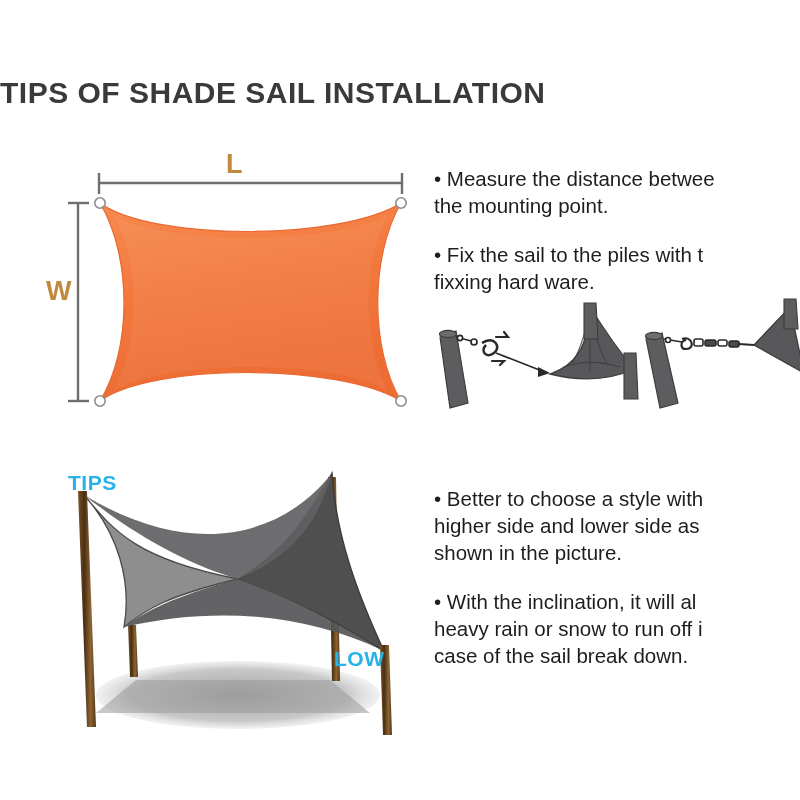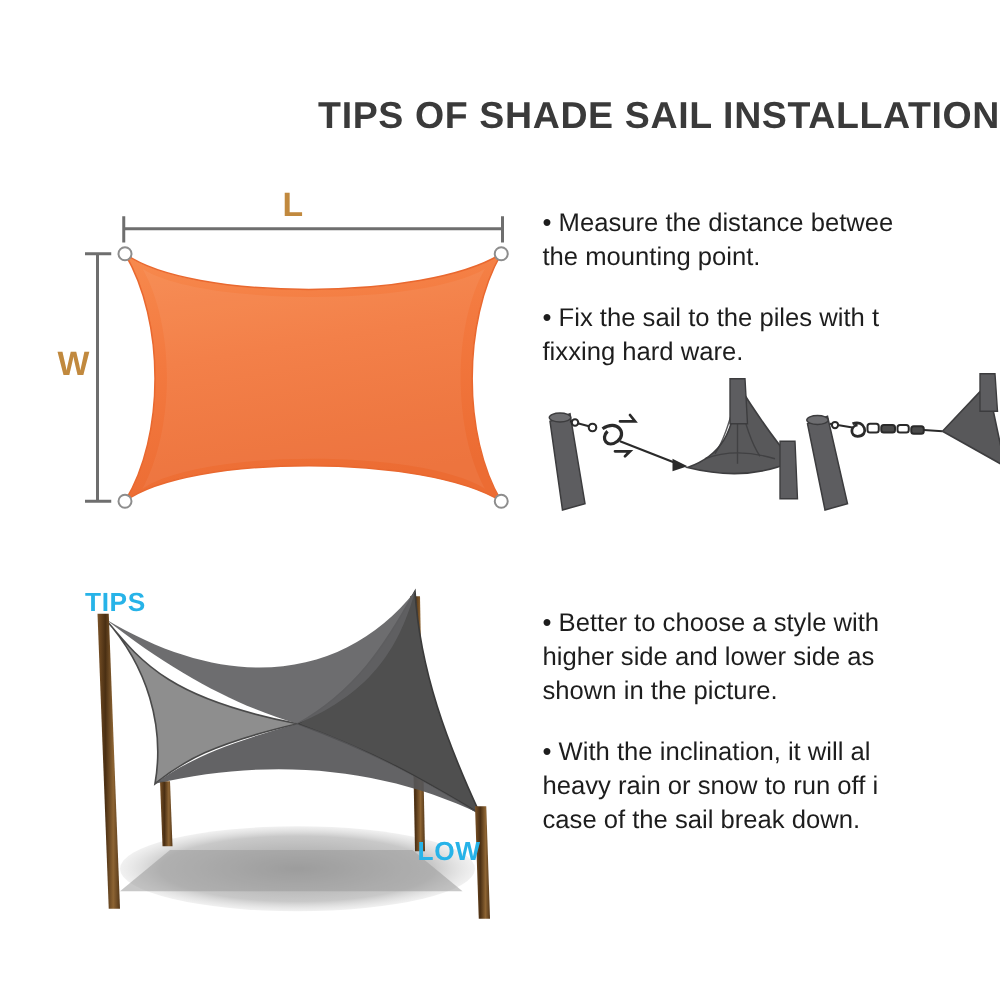--- a/index.html
+++ b/index.html
@@ -15,21 +15,21 @@
     overflow: hidden;
     font-family: "Liberation Sans", sans-serif;
   }
 
   
   #title {
     position: absolute;
     left: 0;
     top: 76px;
     width: 800px;
-    text-align: right;
+    text-align: left;
     font-family: "Liberation Sans", sans-serif;
     font-size: 30px;
     font-weight: bold;
     letter-spacing: 0.5px;
     color: #3a3a3a;
     white-space: nowrap;
   }
 
   
   .quad { position: absolute; }
@@ -203,21 +203,21 @@
           <path d="M 346,4 L 358,4 L 360,34 L 346,34 Z" fill="#5d5d60" stroke="#3c3c3e" stroke-width="1.1"></path>
         </g>
       </g>
     </svg>
   </div>
 
   <div class="quad" id="canopy-panel">
 
     <div class="hl-label" style="left:28px; top:16px;">TIPS</div>
 
-    <div class="hl-label" style="left:294px; top:192px;margin-top:23px;">LOW</div>
+    <div class="hl-label" style="left:294px; top:192px;">LOW</div>
 
     <svg width="400" height="300" viewBox="0 0 400 300">
 
       <defs>
         <linearGradient id="postGrad" x1="0" y1="0" x2="1" y2="0">
           <stop offset="0%" stop-color="#7a5227"></stop>
           <stop offset="35%" stop-color="#4a2f13"></stop>
           <stop offset="70%" stop-color="#8d6433"></stop>
           <stop offset="100%" stop-color="#543718"></stop>
         </linearGradient>

